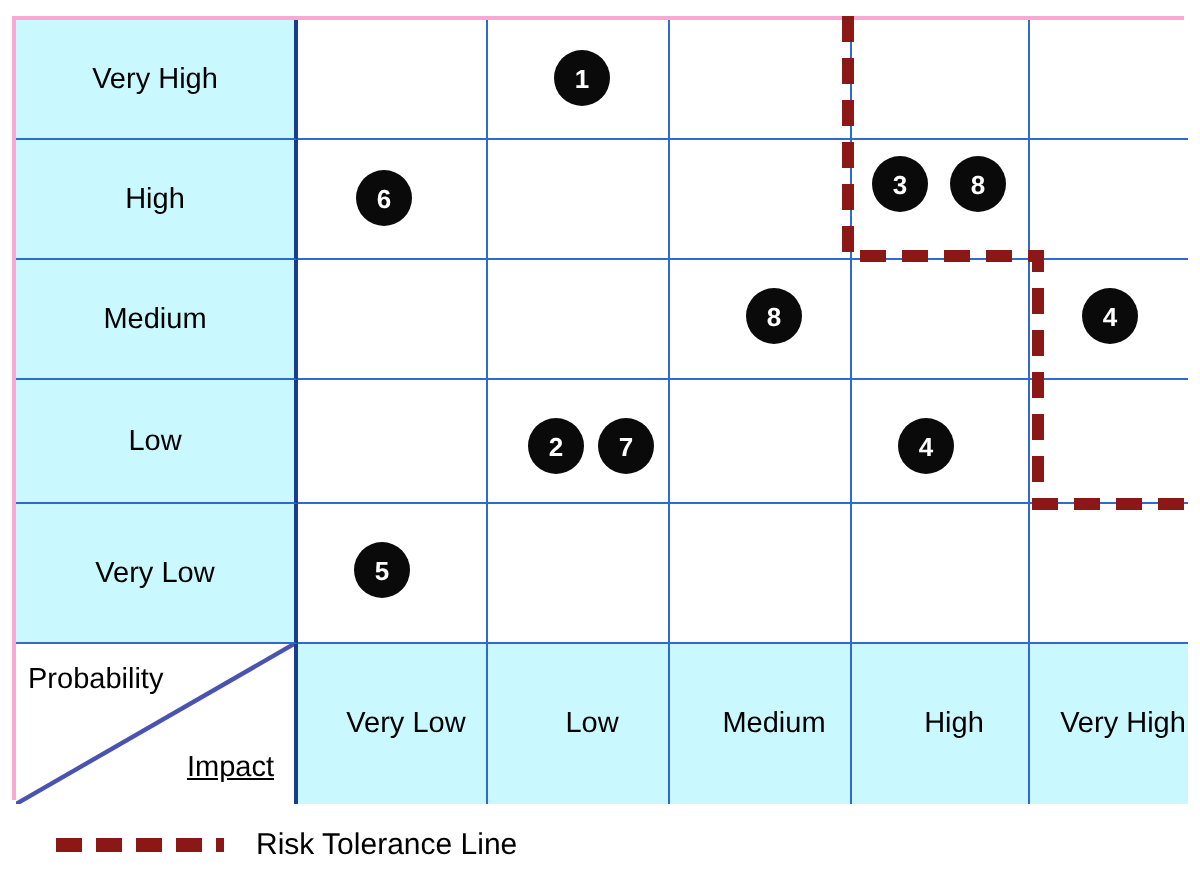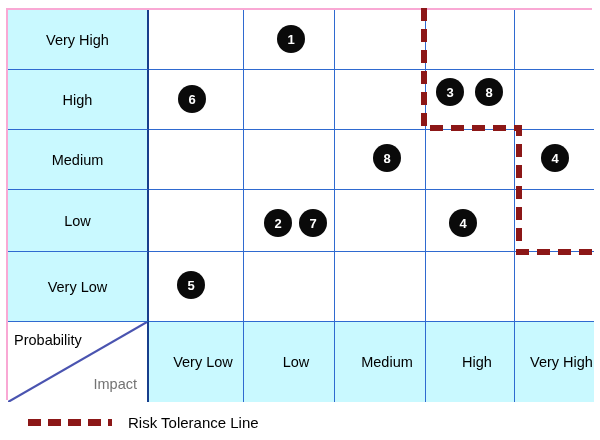--- a/index.html
+++ b/index.html
@@ -78,21 +78,22 @@
     left: 6px;
     top: 10px;
     font-size: 14.5px;
     color: #000;
   }
   .corner-imp {
     position: absolute;
     right: 10px;
     bottom: 10px;
     font-size: 14.5px;
-    color: #737373;
+    color: #000000;
+    text-decoration: underline;
   }
 
   
   .marker {
     position: absolute;
     width: 28px;
     height: 28px;
     border-radius: 50%;
     background: #0a0a0a;
     color: #ffffff;

